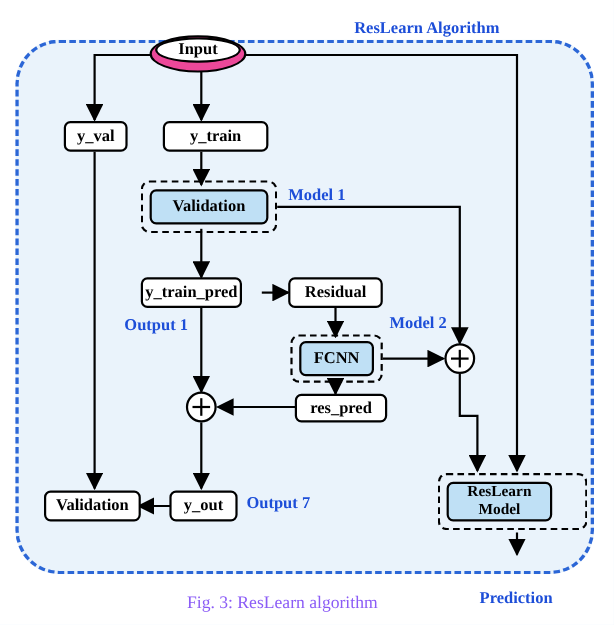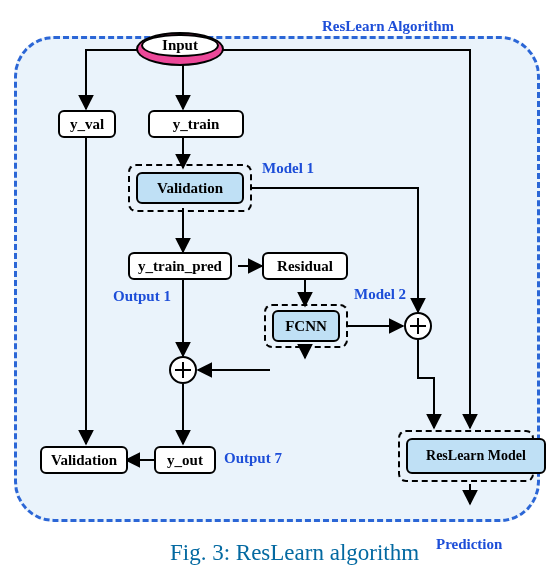--- a/index.html
+++ b/index.html
@@ -40,22 +40,22 @@
     background: transparent;
   }
   .label {
     position: absolute;
     font-weight: bold;
     font-size: 15px;
     color: #1d4ed8;
   }
   .caption {
     position: absolute;
-    font-size: 23px;
-    color: #0369a1;
+    font-size: 16px;
+    color: #8b5cf6;
     font-family: "Times New Roman", Times, serif;
   }
   .input-outer {
     position: absolute;
     border: 2px solid #000;
     background: #ec4899;
     border-radius: 50%/50%;
     display:flex; align-items:flex-start; justify-content:center;
   }
   .input-inner {
@@ -146,43 +146,44 @@
 
   <div class="input-outer" style="left:136px; top:32px; width:88px; height:34px;">
     <div class="input-inner">Input</div>
   </div>
 
   <div class="box" style="left:58px; top:110px; width:58px; height:28px;">y_val</div>
 
   <div class="box" style="left:148px; top:110px; width:96px; height:28px;">y_train</div>
 
   <div class="dashed-group" style="left:128px; top:164px; width:124px; height:48px;"></div>
-  <div class="label" style="left:262px; top:160px;font-family:Liberation Serif, serif;">Model 1</div>
+  <div class="label" style="left:262px; top:170px;font-family:Liberation Serif, serif;">Model 1</div>
   <div class="box blue" style="left:136px; top:172px; width:108px; height:32px;">Validation</div>
 
-  <div class="box" style="left:128px; top:252px; width:104px; height:28px;">y_train_pred</div>
+  <div class="box" style="left:128px; top:252px; width:92px; height:28px;">y_train_pred</div>
 
   <div class="box" style="left:262px; top:252px; width:86px; height:28px;">Residual</div>
 
   <div class="label" style="left:113px; top:288px;">Output 1</div>
 
   <div class="dashed-group" style="left:264px; top:304px; width:84px; height:44px;"></div>
   <div class="label" style="left:354px; top:286px;">Model 2</div>
   <div class="box blue" style="left:272px; top:310px; width:68px; height:32px;">FCNN</div>
 
   <div class="circ plus" style="left:404px; top:312px;"></div>
 
+  <div class="box" style="left:268px; top:358px; width:84px; height:26px;">res_pred</div>
 
   <div class="circ plus" style="left:169px; top:356px;"></div>
 
   <div class="box" style="left:154px; top:446px; width:62px; height:28px;">y_out</div>
   <div class="label" style="left:224px; top:450px;">Output 7</div>
 
   <div class="box" style="left:40px; top:446px; width:88px; height:28px;">Validation</div>
 
   <div class="dashed-group" style="left:398px; top:430px; width:136px; height:52px;"></div>
-  <div class="box blue" style="left:406px; top:438px; width:140px; height:36px; font-size:14px;">ResLearn Model</div>
+  <div class="box blue" style="left:406px; top:438px; width:96px; height:36px; font-size:14px;">ResLearn Model</div>
 
   <div class="label" style="left:436px; top:504px;margin-top:32px;">Prediction</div>
 
   <div class="caption" style="left:170px; top:540px;">Fig. 3: ResLearn algorithm</div>
 
 </div>
 
 </body></html>

